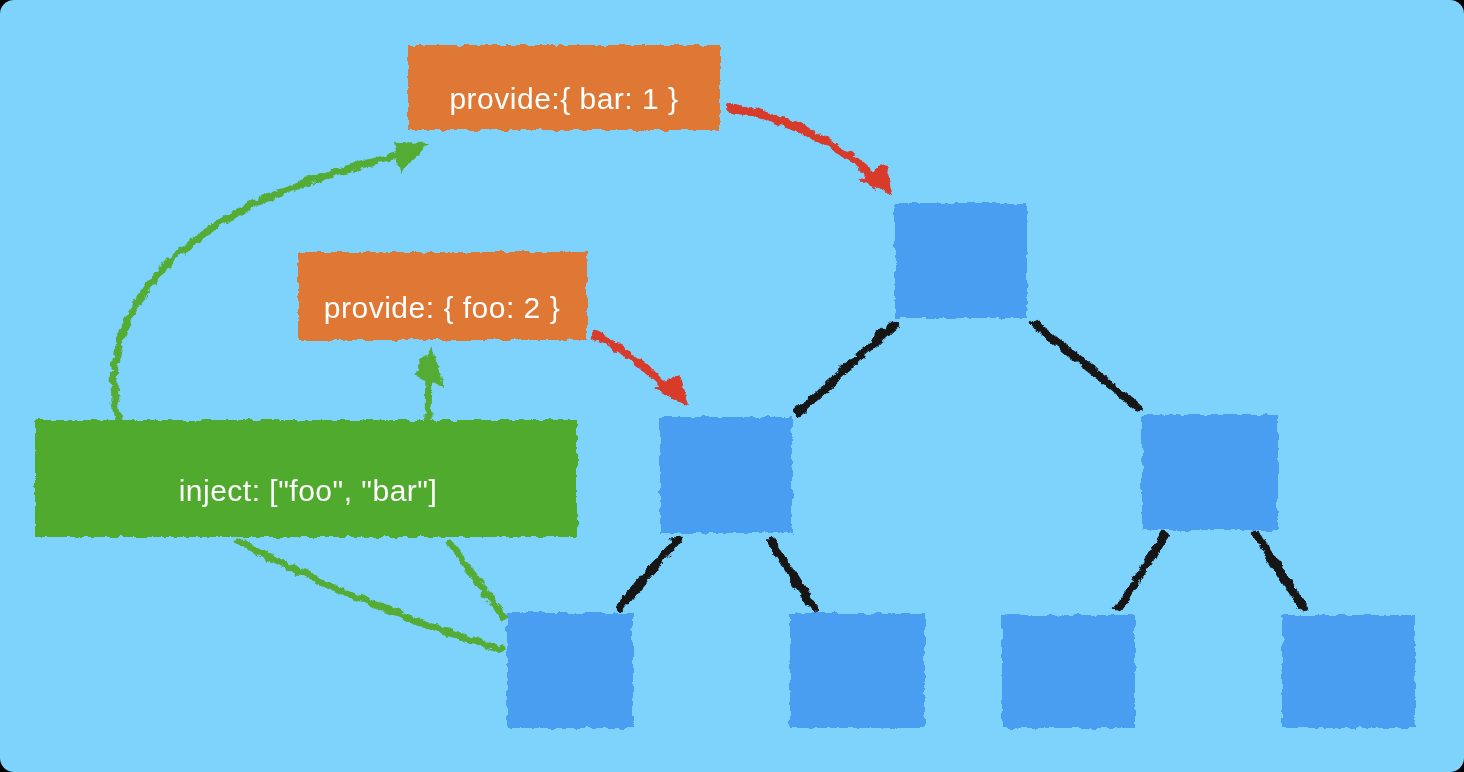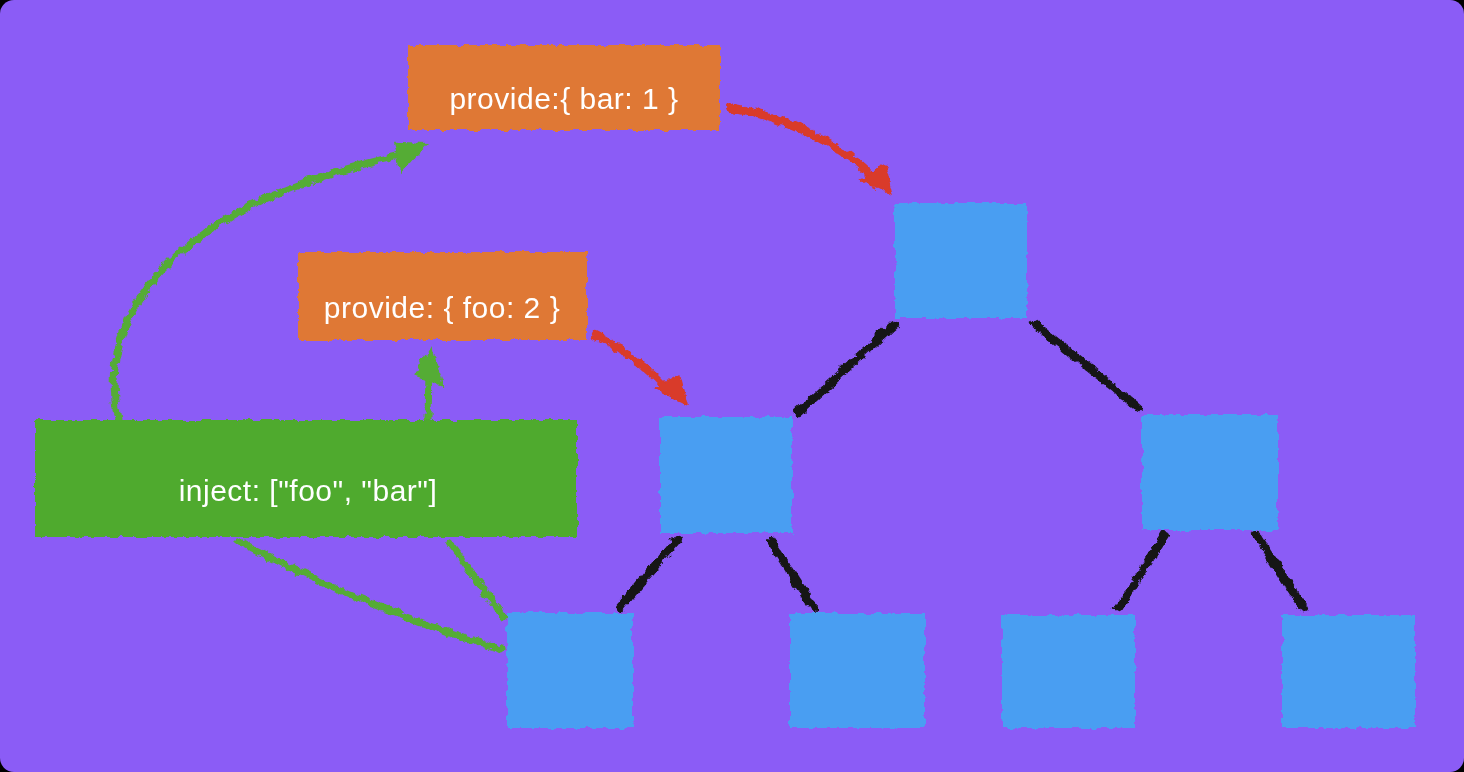--- a/index.html
+++ b/index.html
@@ -8,21 +8,21 @@
     background: #000;
     width: 1464px;
     height: 772px;
     overflow: hidden;
     font-family: "Liberation Sans", sans-serif;
   }
   .canvas-wrap {
     position: relative;
     width: 1464px;
     height: 772px;
-    background: #8b5cf6;
+    background: #7dd3fc;
     border-radius: 14px;
     overflow: hidden;
   }
   svg { display: block; }
   text {
     font-family: "Liberation Sans", sans-serif;
     font-size: 30px;
     font-weight: 400;
     letter-spacing: 0.5px;
   }

